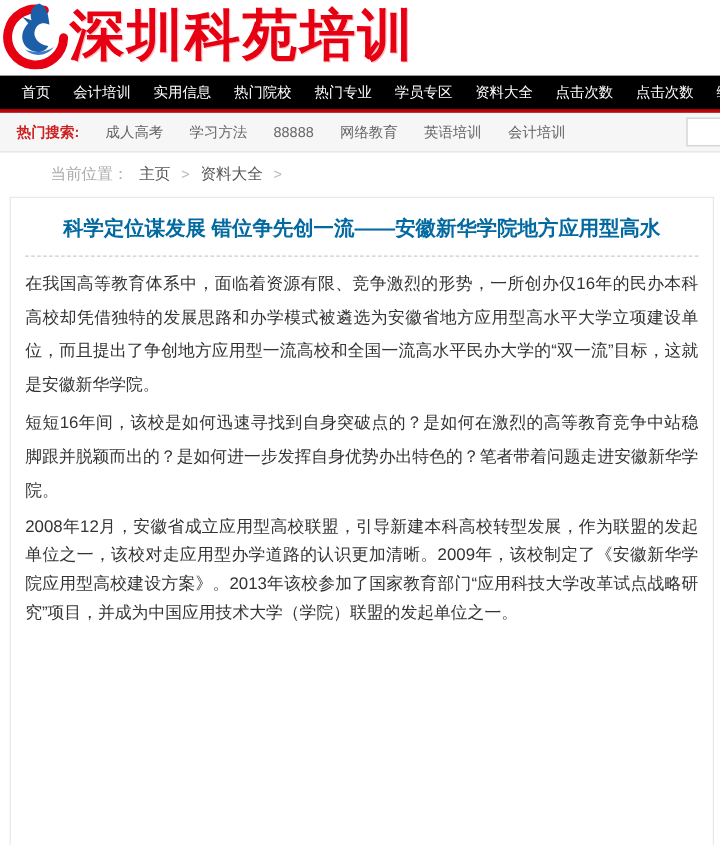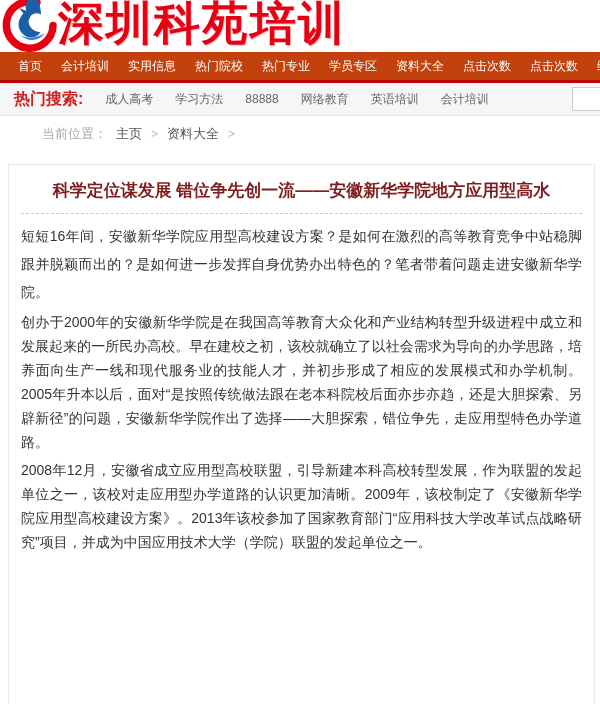--- a/index.html
+++ b/index.html
@@ -3,59 +3,59 @@
 <meta charset="utf-8">
 <style>
   * { margin:0; padding:0; box-sizing:border-box; }
   html,body { width:600px; }
   body {
     font-family:"Liberation Sans","DejaVu Sans",sans-serif;
     background:#fff; color:#333;
     width:600px; height:704px; overflow:hidden; position:relative;
   }
   
-  .site-header { height:52px; background:#fff; display:flex; align-items:flex-end; padding-left:2px; overflow:hidden; }
+  .site-header { height:63px; background:#fff; display:flex; align-items:flex-start; padding-left:2px; overflow:hidden; }
   .logo-wrap { display:flex; align-items:center; cursor:pointer; }
   .logo-icon { width:56px; height:58px; flex:0 0 auto; }
   .logo-text {
     font-size:46px; font-weight:900; color:#e60012; letter-spacing:2px;
     line-height:58px; white-space:nowrap;
     text-shadow:1px 1px 0 rgba(230,0,18,.25);
   }
   
   .main-nav {
-    height:31px; background:#c2410c; border-bottom:3px solid #bf0404;
+    height:31px; background:#000000; border-bottom:3px solid #bf0404;
     display:flex; align-items:center; padding-left:18px; gap:19px;
     overflow:hidden; white-space:nowrap;
   }
   .nav-item { color:#fff; font-size:12px; cursor:pointer; flex:0 0 auto; }
   
   .hot-search {
     height:33px; background:#f6f6f6; border-bottom:1px solid #e4e4e4;
     display:flex; align-items:center; padding-left:14px; gap:22px;
     position:relative; overflow:hidden; white-space:nowrap;
   }
-  .hot-label { color:#cc2222; font-size:16px; font-weight:bold; }
+  .hot-label { color:#cc2222; font-size:12px; font-weight:bold; }
   .hot-link { color:#666; font-size:12px; cursor:pointer;text-align:right; }
   .hot-search-input {
     position:absolute; left:572px; top:4px; width:70px; height:24px;
     border:1px solid #ccc; background:#fff; font-size:12px; padding:0 4px;
   }
   
   .breadcrumb { height:36px; display:flex; align-items:center; padding-left:10px; gap:9px; font-size:13px; background:#fff;margin-left:32px; }
   .crumb-label { color:#aaa; }
   .crumb-link { color:#555; cursor:pointer; }
   .crumb-sep { color:#bbb; font-size:12px; }
   
   .article-box {
     position:absolute; left:8px; top:164px; width:587px; height:600px;
     border:1px solid #e8e8e8; border-bottom:none; background:#fff;
   }
   .article-title {
-    margin-top:14px; text-align:center; color:#7f1d1d;
+    margin-top:14px; text-align:center; color:#0369a1;
     font-size:17px; font-weight:bold; line-height:24px; padding:0 20px;
     white-space:nowrap; overflow:hidden;
   }
   .article-meta {
     margin-top:8px; text-align:center; color:#999; font-size:12px; line-height:18px;
   }
   .article-meta .sep { display:inline-block; width:6px; }
   .meta-source-name { color:#555; font-weight:bold; }
   .dashed-divider { margin:10px 12px 0 12px; border-bottom:1px dashed #ccc; height:0; }
   .article-body { padding:8px 12px 0 12px; font-size:14px; color:#333; }
@@ -110,18 +110,18 @@
   <span class="crumb-sep">&gt;</span>
 </div>
 
 <div class="article-box">
   <h1 class="article-title">科学定位谋发展 错位争先创一流——安徽新华学院地方应用型高水</h1>
 
 
   <div class="dashed-divider"></div>
 
   <div class="article-body">
-    <p class="p-loose">短短16年间，安徽新华学院应用型高校建设方案？是如何在激烈的高等教育竞争中站稳脚跟并脱颖而出的？是如何进一步发挥自身优势办出特色的？笔者带着问题走进安徽新华学院。</p>
-    <p class="p-tight">创办于2000年的安徽新华学院是在我国高等教育大众化和产业结构转型升级进程中成立和发展起来的一所民办高校。早在建校之初，该校就确立了以社会需求为导向的办学思路，培养面向生产一线和现代服务业的技能人才，并初步形成了相应的发展模式和办学机制。2005年升本以后，面对“是按照传统做法跟在老本科院校后面亦步亦趋，还是大胆探索、另辟新径”的问题，安徽新华学院作出了选择——大胆探索，错位争先，走应用型特色办学道路。</p>
+    <p class="p-loose">在我国高等教育体系中，面临着资源有限、竞争激烈的形势，一所创办仅16年的民办本科高校却凭借独特的发展思路和办学模式被遴选为安徽省地方应用型高水平大学立项建设单位，而且提出了争创地方应用型一流高校和全国一流高水平民办大学的“双一流”目标，这就是安徽新华学院。</p>
+    <p class="p-loose">短短16年间，该校是如何迅速寻找到自身突破点的？是如何在激烈的高等教育竞争中站稳脚跟并脱颖而出的？是如何进一步发挥自身优势办出特色的？笔者带着问题走进安徽新华学院。</p>
     <p class="p-tight">2008年12月，安徽省成立应用型高校联盟，引导新建本科高校转型发展，作为联盟的发起单位之一，该校对走应用型办学道路的认识更加清晰。2009年，该校制定了《安徽新华学院应用型高校建设方案》。2013年该校参加了国家教育部门“应用科技大学改革试点战略研究”项目，并成为中国应用技术大学（学院）联盟的发起单位之一。</p>
 
   </div>
 </div>
 
 </body></html>

